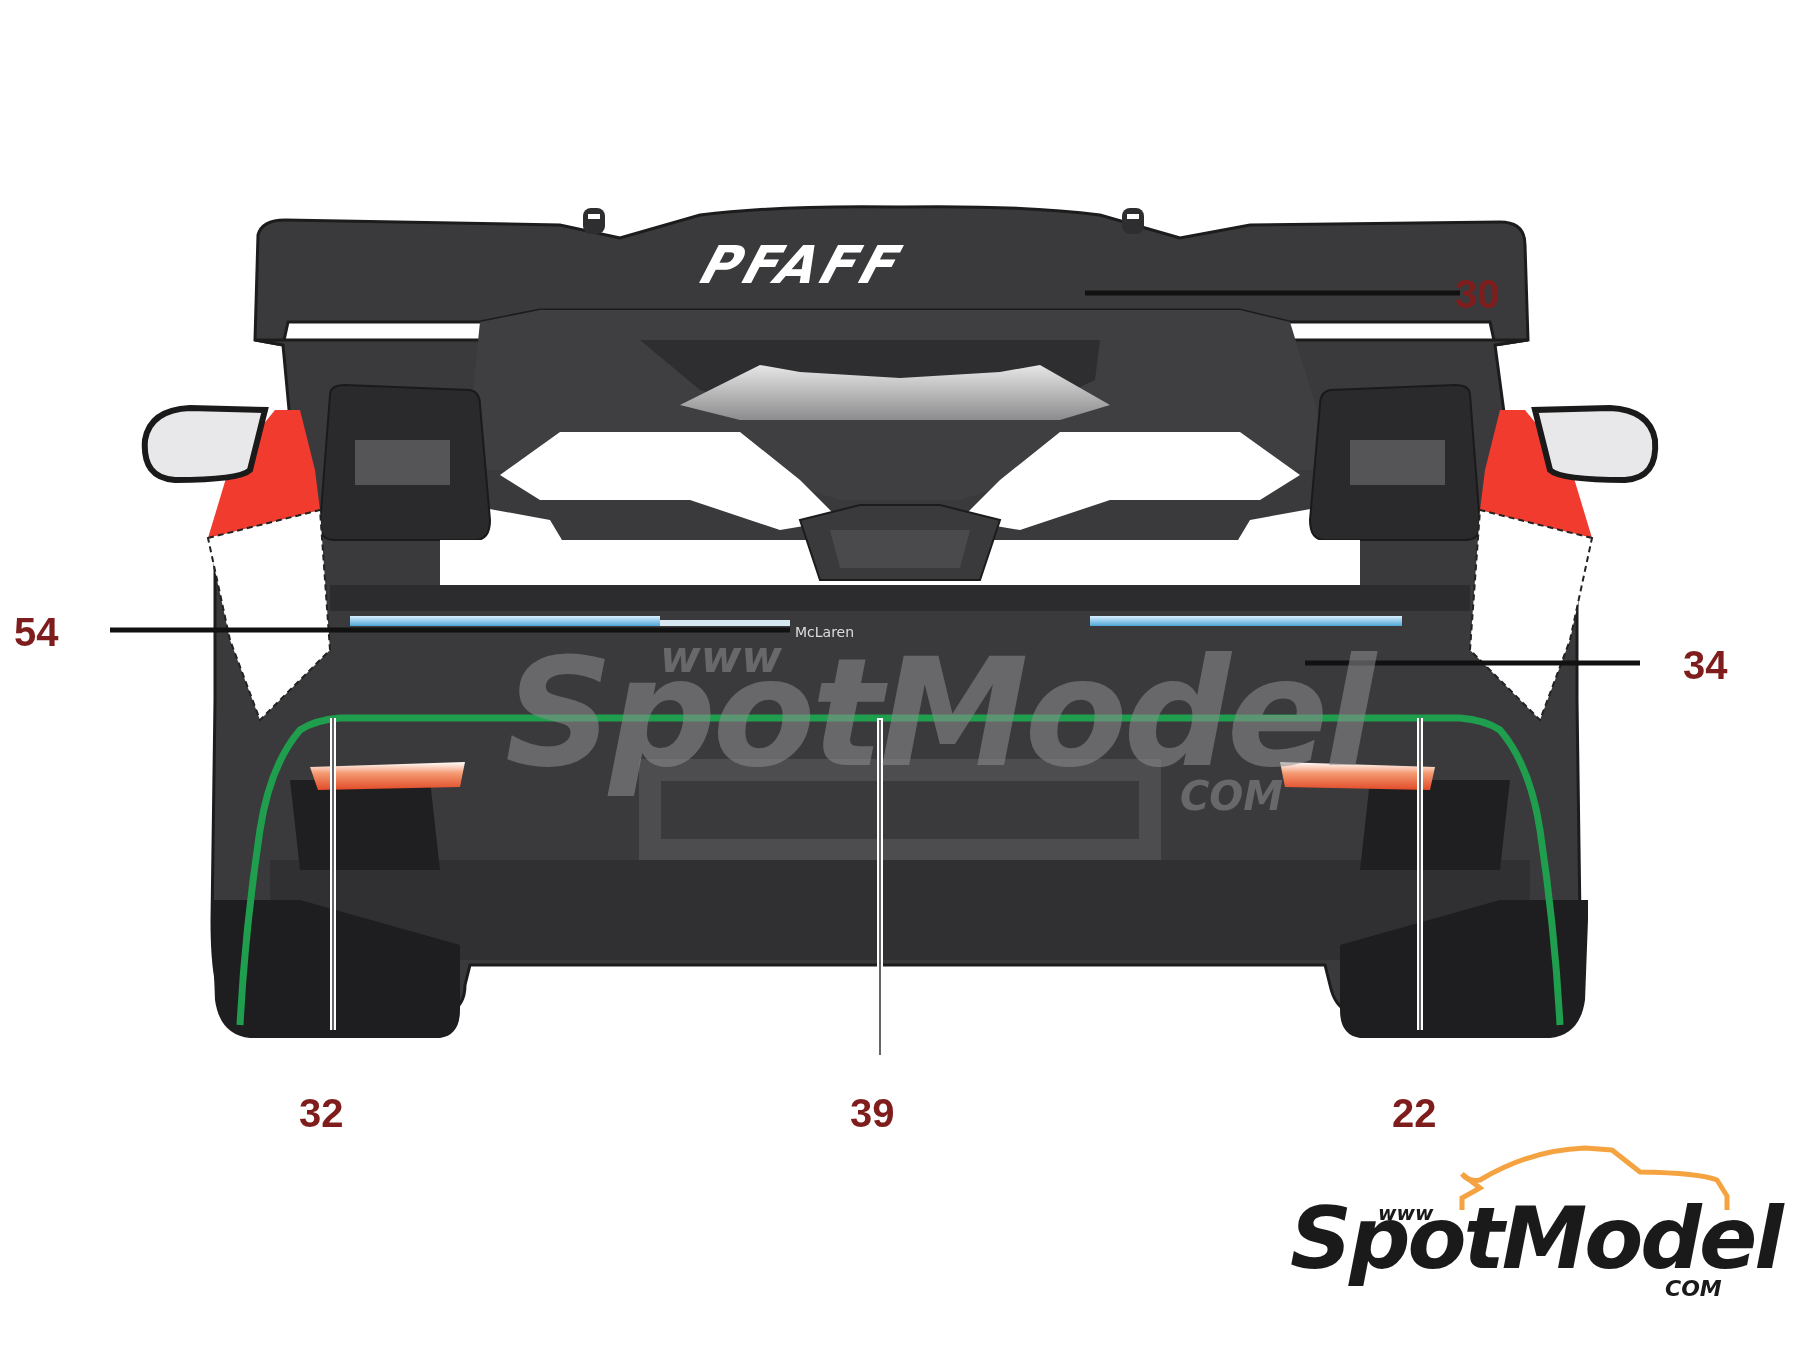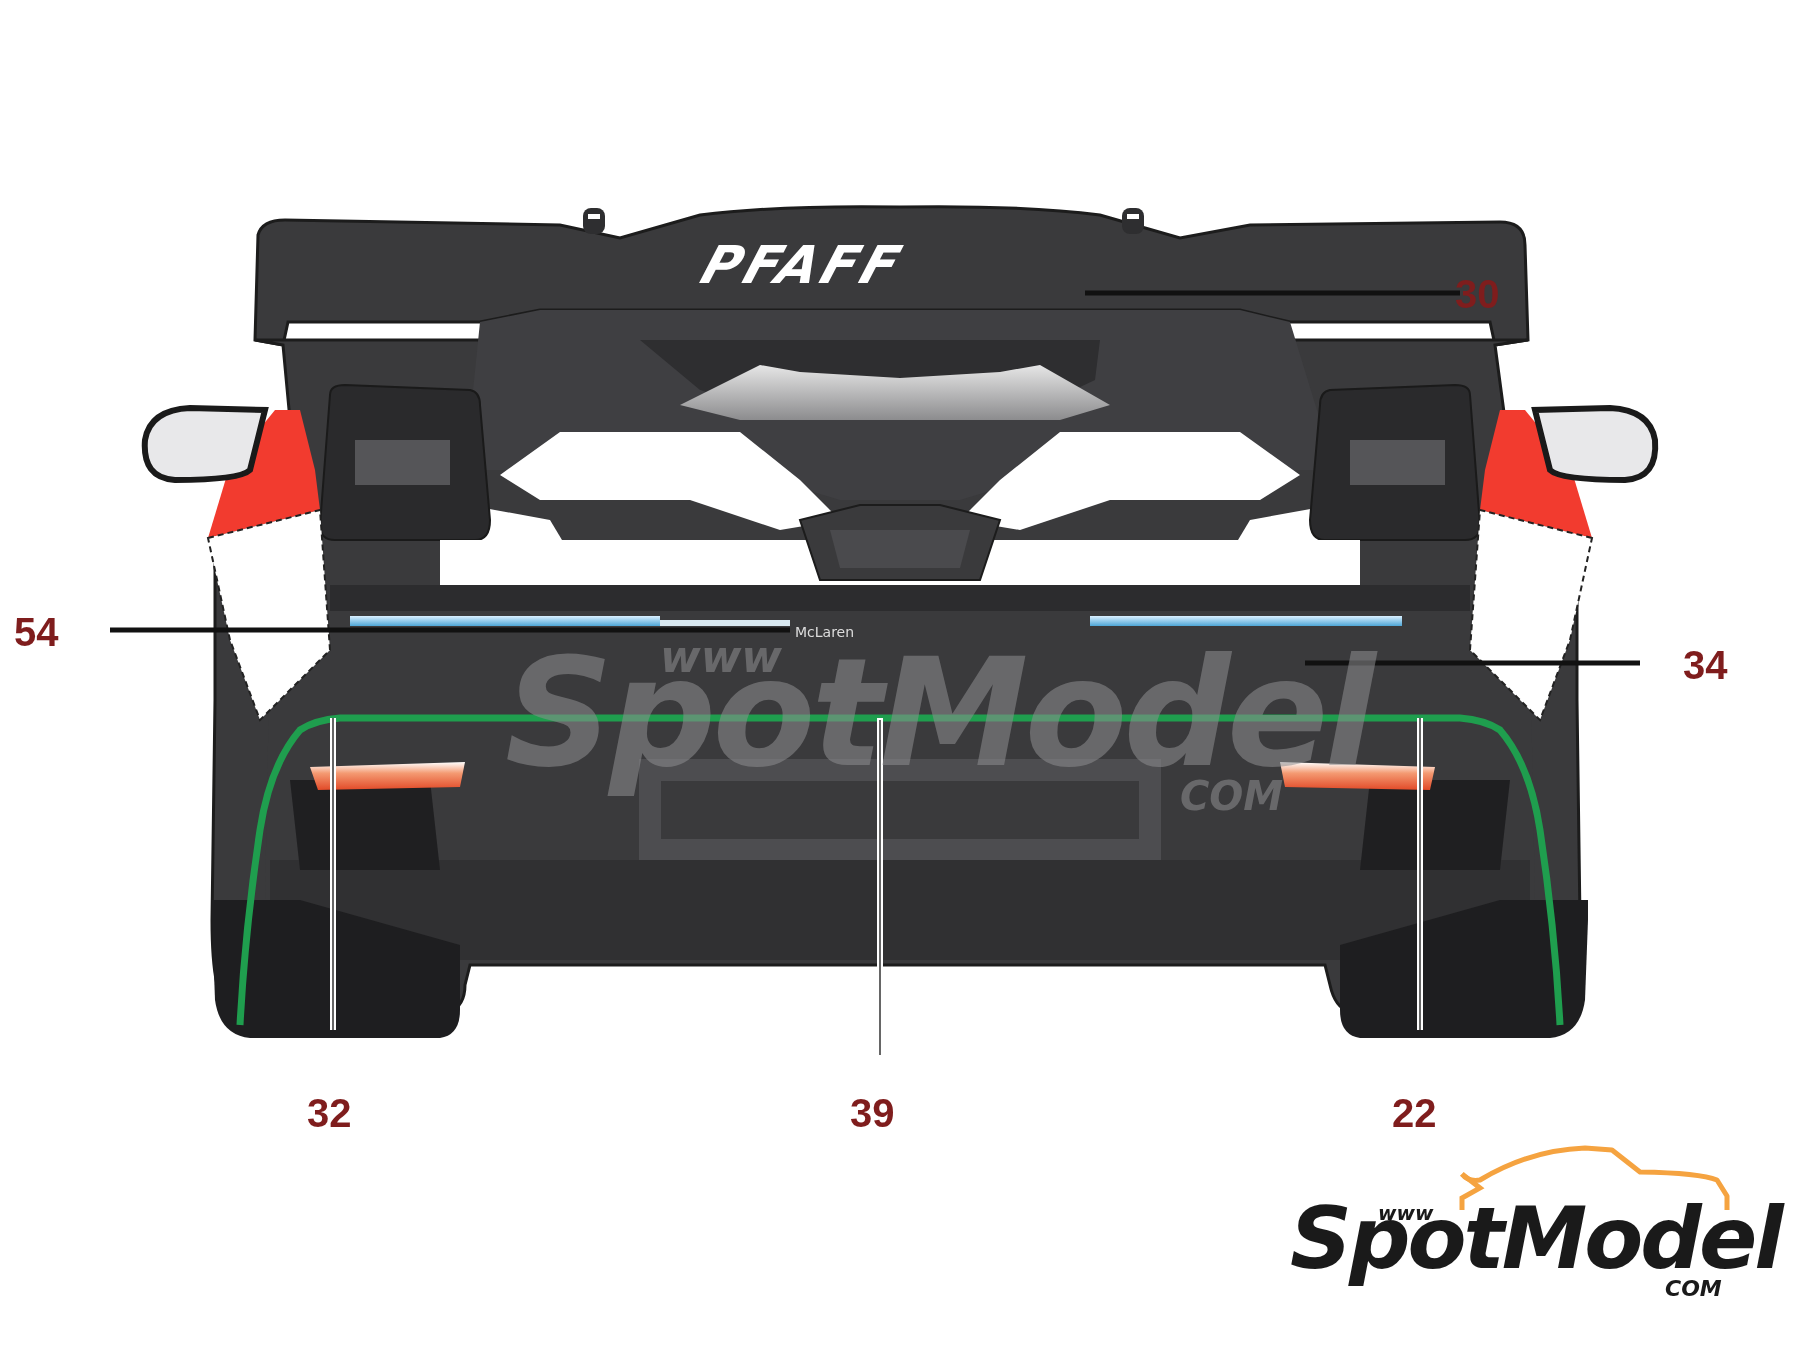--- a/index.html
+++ b/index.html
@@ -135,16 +135,16 @@
       <text id="logoPrefix" x="1378" y="1220" font-family="DejaVu Sans, sans-serif" font-weight="bold" font-style="italic" font-size="20" fill="#1a1a1a">www</text>
       <text id="logoBrand" x="1290" y="1268" font-family="DejaVu Sans, sans-serif" font-weight="bold" font-style="italic" font-size="86" fill="#1a1a1a" letter-spacing="-3">SpotModel</text>
       <text id="logoSuffix" x="1665" y="1296" font-family="DejaVu Sans, sans-serif" font-weight="bold" font-style="italic" font-size="22" fill="#1a1a1a">COM</text>
     </g>
   </svg>
 
   
   <div class="callout" style="left:1455px; top:274px;">30</div>
   <div class="callout" style="left:14px;  top:612px;">54</div>
   <div class="callout" style="left:1652px; top:645px;margin-left:31px;">34</div>
-  <div class="callout" style="left:307px; top:1093px;">32</div>
+  <div class="callout" style="left:299px; top:1093px;">32</div>
   <div class="callout" style="left:850px; top:1093px;text-align:center;">39</div>
   <div class="callout" style="left:1392px; top:1093px;">22</div>
 </div>
 
 </body></html>

